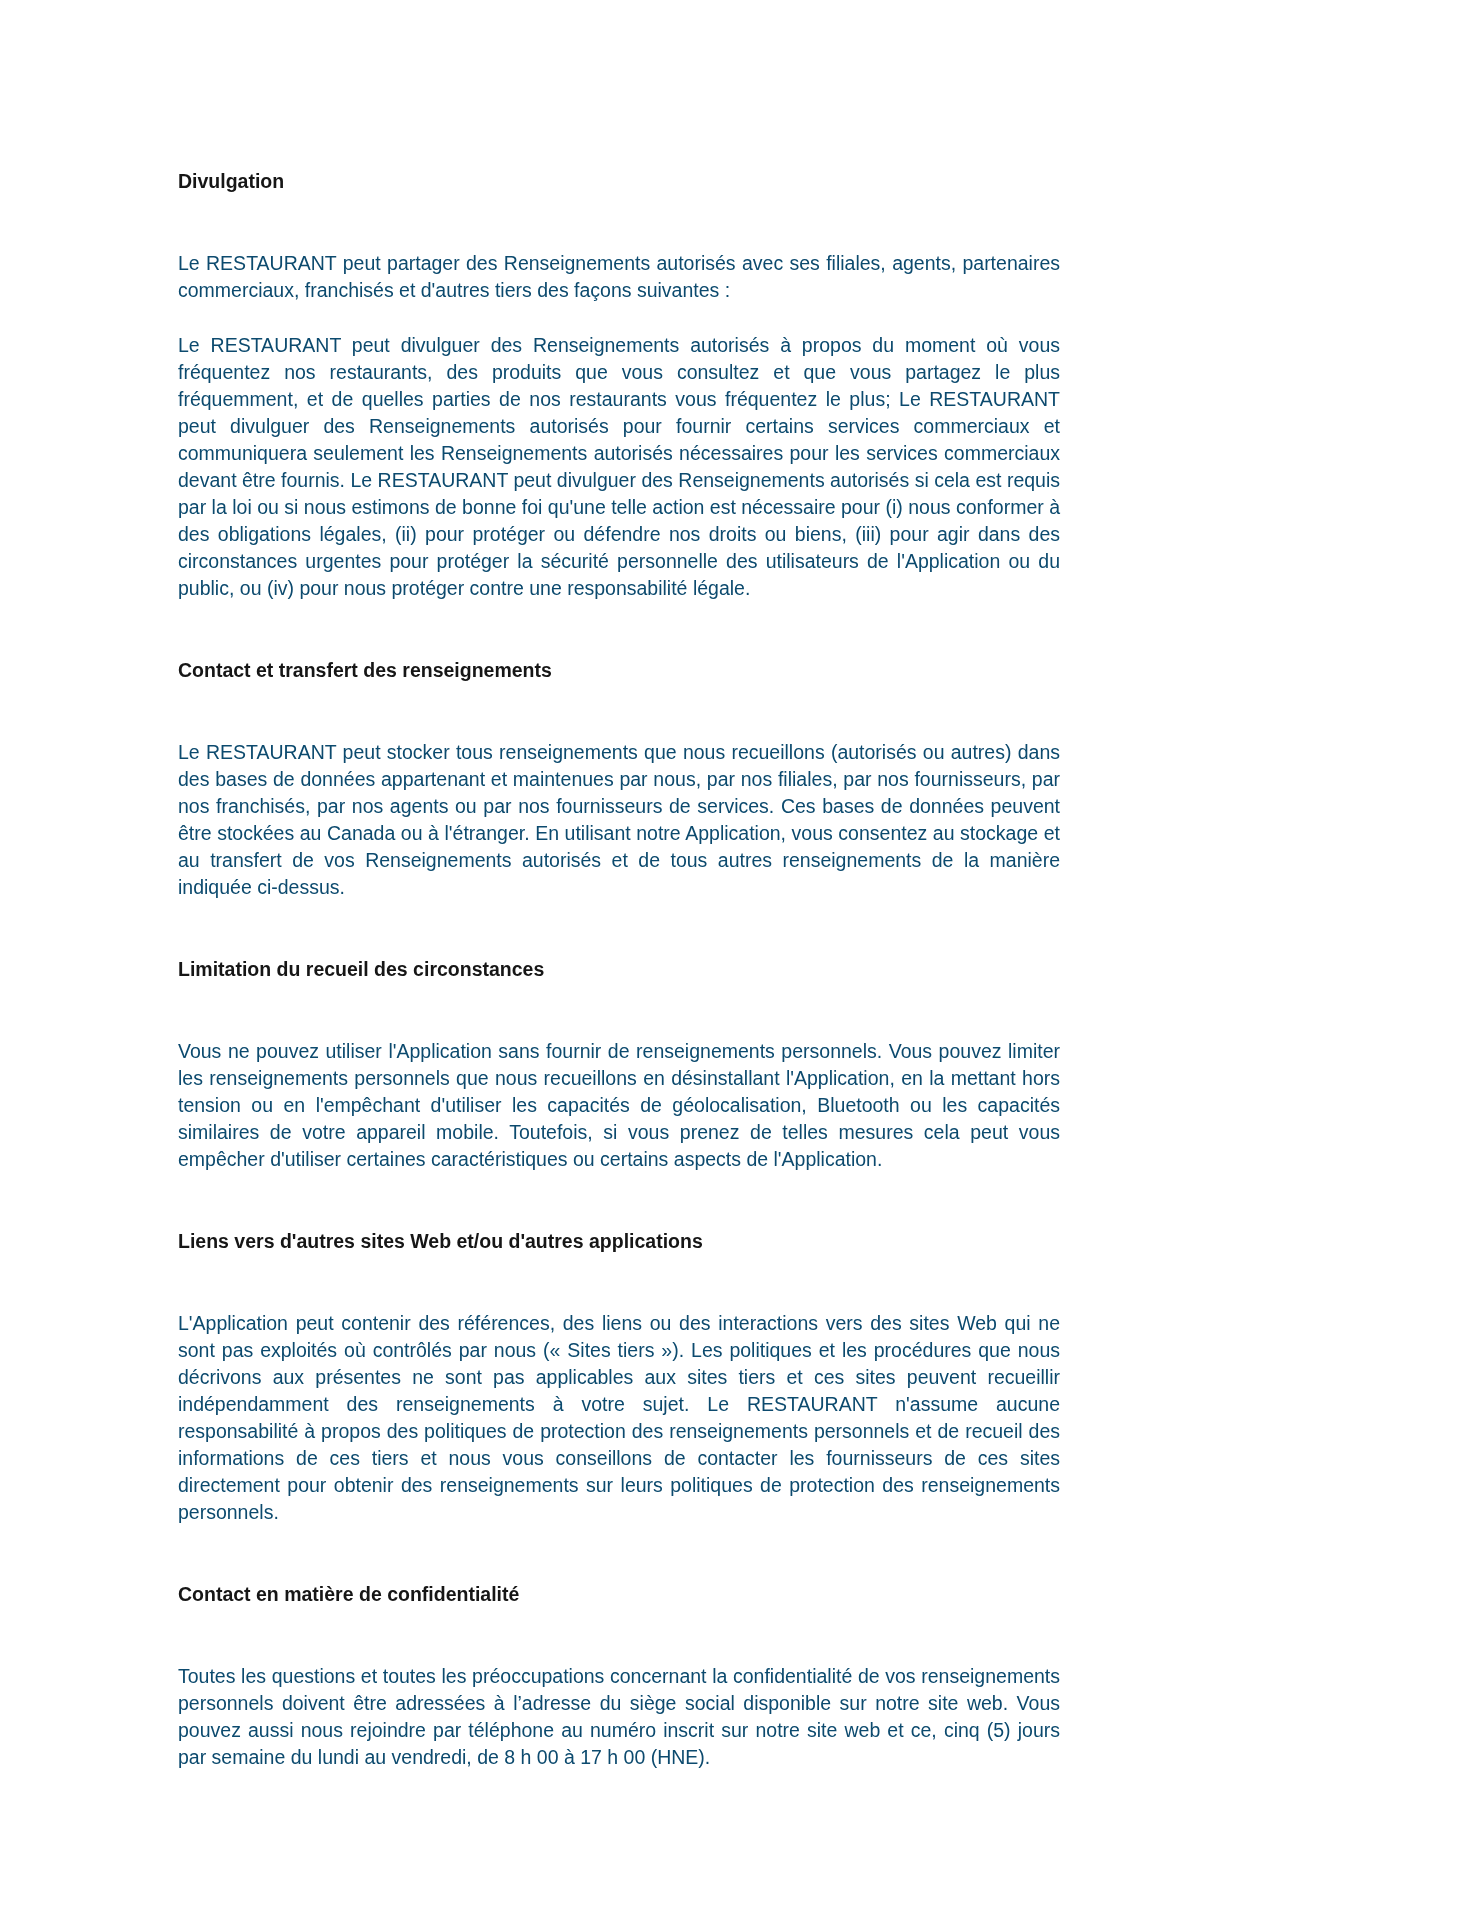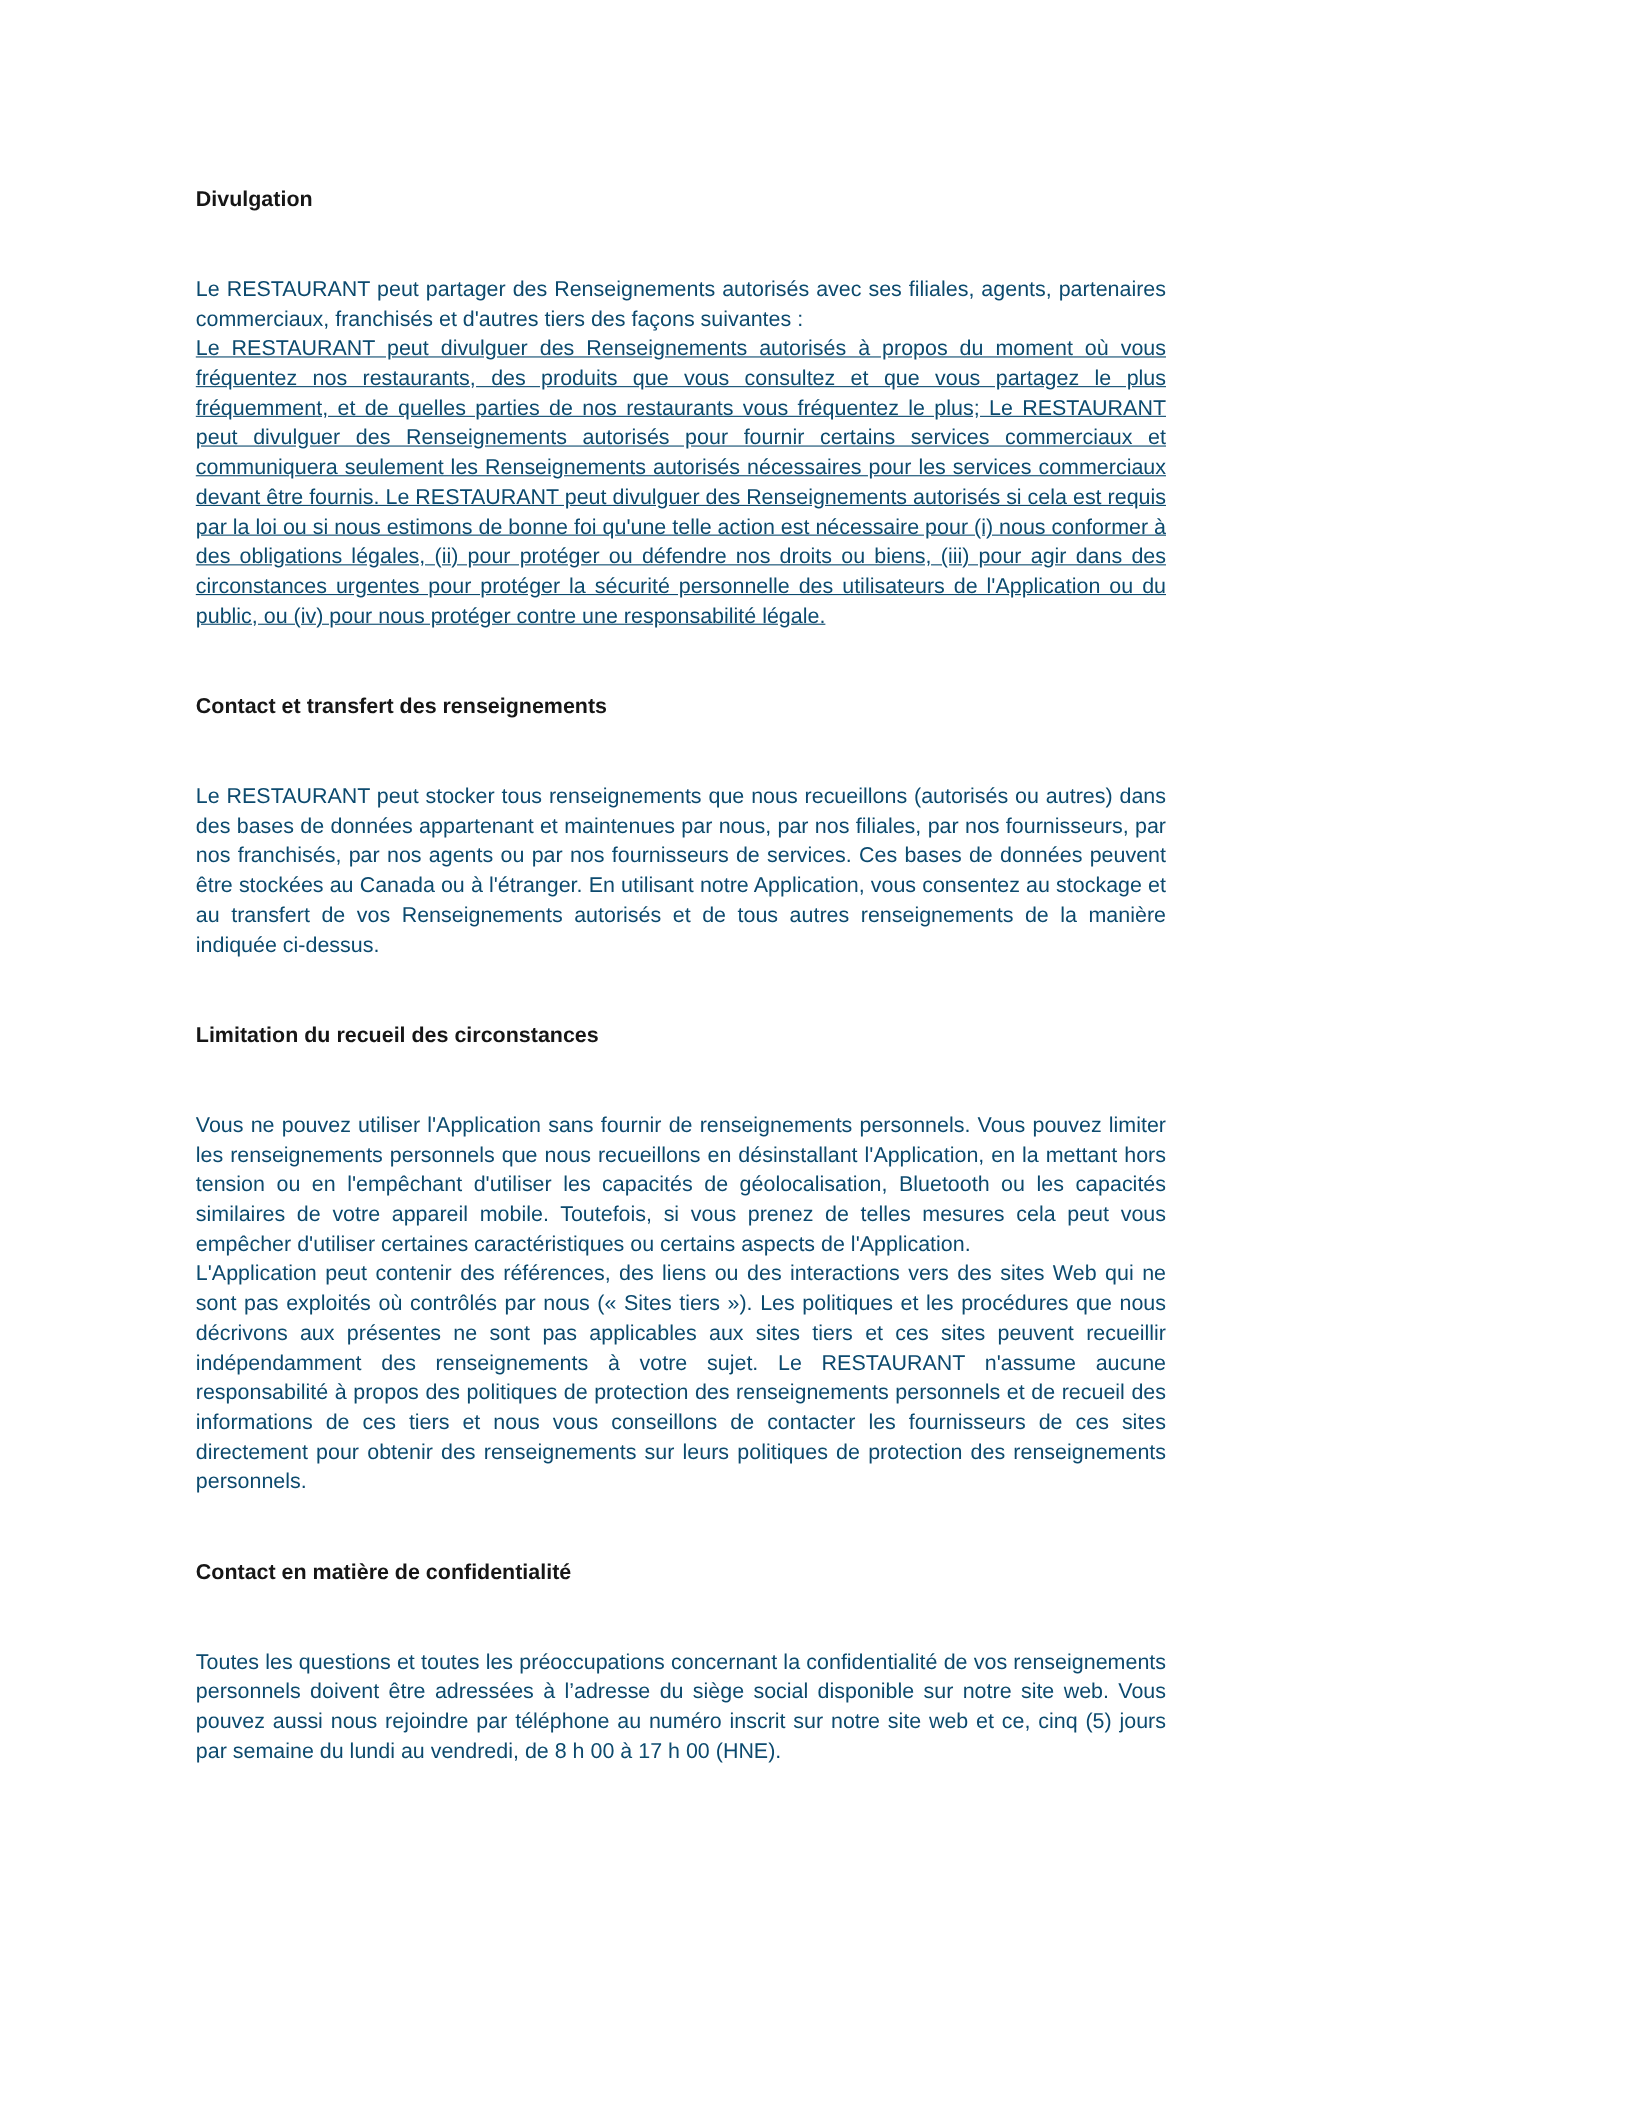--- a/index.html
+++ b/index.html
@@ -35,21 +35,21 @@
     margin-top: 0;
   }
   .doc p {
     font-size: 19.5px;
     line-height: 27px;
     margin: 0;
     text-align: justify;
     color: #0c4a6e;
   }
   .doc p + p {
-    text-decoration: underline;
+    margin-top: 28px;
   }
 </style>
 </head>
 <body>
 
 <div class="page">
   <div class="doc">
 
     <section>
       <h2>Divulgation</h2>
@@ -61,20 +61,21 @@
       <h2>Contact et transfert des renseignements</h2>
       <p>Le RESTAURANT peut stocker tous renseignements que nous recueillons (autorisés ou autres) dans des bases de données appartenant et maintenues par nous, par nos filiales, par nos fournisseurs, par nos franchisés, par nos agents ou par nos fournisseurs de services. Ces bases de données peuvent être stockées au Canada ou à l'étranger. En utilisant notre Application, vous consentez au stockage et au transfert de vos Renseignements autorisés et de tous autres renseignements de la manière indiquée ci-dessus.</p>
     </section>
 
     <section>
       <h2>Limitation du recueil des circonstances</h2>
       <p>Vous ne pouvez utiliser l'Application sans fournir de renseignements personnels. Vous pouvez limiter les renseignements personnels que nous recueillons en désinstallant l'Application, en la mettant hors tension ou en l'empêchant d'utiliser les capacités de géolocalisation, Bluetooth ou les capacités similaires de votre appareil mobile. Toutefois, si vous prenez de telles mesures cela peut vous empêcher d'utiliser certaines caractéristiques ou certains aspects de l'Application.</p>
     </section>
 
     <section>
+      <h2>Liens vers d'autres sites Web et/ou d'autres applications</h2>
       <p>L'Application peut contenir des références, des liens ou des interactions vers des sites Web qui ne sont pas exploités où contrôlés par nous (« Sites tiers »). Les politiques et les procédures que nous décrivons aux présentes ne sont pas applicables aux sites tiers et ces sites peuvent recueillir indépendamment des renseignements à votre sujet. Le RESTAURANT n'assume aucune responsabilité à propos des politiques de protection des renseignements personnels et de recueil des informations de ces tiers et nous vous conseillons de contacter les fournisseurs de ces sites directement pour obtenir des renseignements sur leurs politiques de protection des renseignements personnels.</p>
     </section>
 
     <section>
       <h2>Contact en matière de confidentialité</h2>
       <p>Toutes les questions et toutes les préoccupations concernant la confidentialité de vos renseignements personnels doivent être adressées à l’adresse du siège social disponible sur notre site web. Vous pouvez aussi nous rejoindre par téléphone au numéro inscrit sur notre site web et ce, cinq (5) jours par semaine du lundi au vendredi, de 8 h 00 à 17 h 00 (HNE).</p>
     </section>
 
   </div>
 </div>

